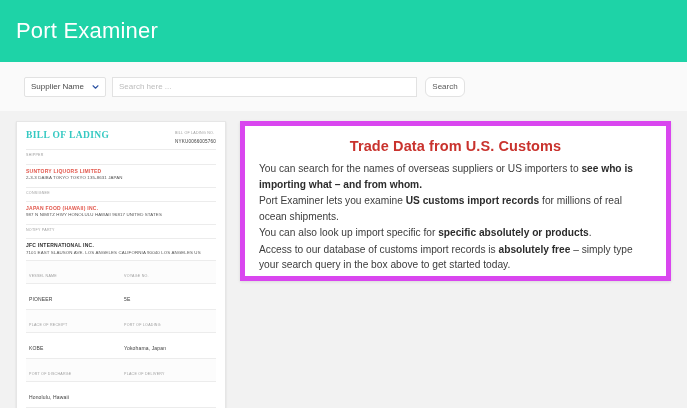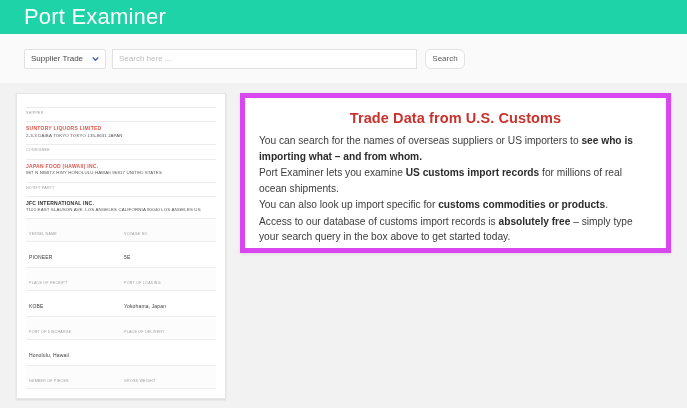--- a/index.html
+++ b/index.html
@@ -7,25 +7,25 @@
     margin: 0; padding: 0;
     width: 687px; height: 408px;
     background: #f2f2f2;
     font-family: "Liberation Sans", sans-serif;
     overflow: hidden;
   }
   #app { position: relative; width: 687px; height: 408px; }
 
   
   .site-header {
-    height: 34px;
+    height: 62px;
     background: #1ed3a7;
     display: flex;
     align-items: center;
-    padding-left: 24px;
+    padding-left: 16px;
   }
   .site-title {
     color: #ffffff;
     font-size: 22px;
     font-weight: 400;
     letter-spacing: .2px;
     line-height: 1;
   }
 
   
@@ -194,34 +194,41 @@
 <body>
 
 <div id="app">
 
   <div class="site-header">
     <div class="site-title">Port Examiner</div>
   </div>
 
   <div class="search-strip">
     <div class="select-wrap">
-      <span class="select-label">Supplier Trade</span>
+      <span class="select-label">Supplier Name</span>
       <svg class="chev" viewBox="0 0 10 10">
         <path d="M1.5 3.2 L5 6.8 L8.5 3.2" fill="none" stroke="#2f55a4" stroke-width="1.6" stroke-linecap="round" stroke-linejoin="round"></path>
       </svg>
     </div>
     <input class="search-input" type="text" placeholder="Search here ..." style="">
     <button class="search-btn">Search</button>
   </div>
 
   <div class="body-area">
 
     <div class="doc-col">
 
       <div class="doc-card">
+        <div class="doc-head">
+          <div class="doc-title">BILL OF LADING</div>
+          <div class="bol-no-block">
+            <div class="micro-label">BILL OF LADING NO.</div>
+            <div class="bol-no-val">NYKU0066005760</div>
+          </div>
+        </div>
 
         <div class="rule"></div>
         <div class="field-block">
           <div class="micro-label">SHIPPER</div>
           <div class="rule"></div>
           <div class="party-name">SUNTORY LIQUORS LIMITED</div>
           <div class="party-addr">2-3-3 DAIBA TOKYO TOKYO 135-8631 JAPAN</div>
         </div>
 
         <div class="field-block">
@@ -278,19 +285,19 @@
         </table>
       </div>
 
     </div>
 
     <div class="info-panel">
       <div class="panel-title">Trade Data from U.S. Customs</div>
       <div>
         <p class="panel-para"><span>You can search for the names of overseas suppliers or US importers to </span><b>see who is importing what – and from whom.</b></p>
         <p class="panel-para"><span>Port Examiner lets you examine </span><b>US customs import records</b><span> for millions of real ocean shipments.</span></p>
-        <p class="panel-para"><span>You can also look up import specific for </span><b>customs commodities or products</b><span>.</span></p>
+        <p class="panel-para"><span>You can also look up import specific for </span><b>specific absolutely or products</b><span>.</span></p>
         <p class="panel-para"><span>Access to our database of customs import records is </span><b>absolutely free</b><span> – simply type your search query in the box above to get started today.</span></p>
       </div>
     </div>
 
   </div>
 </div>
 
 </body></html>

